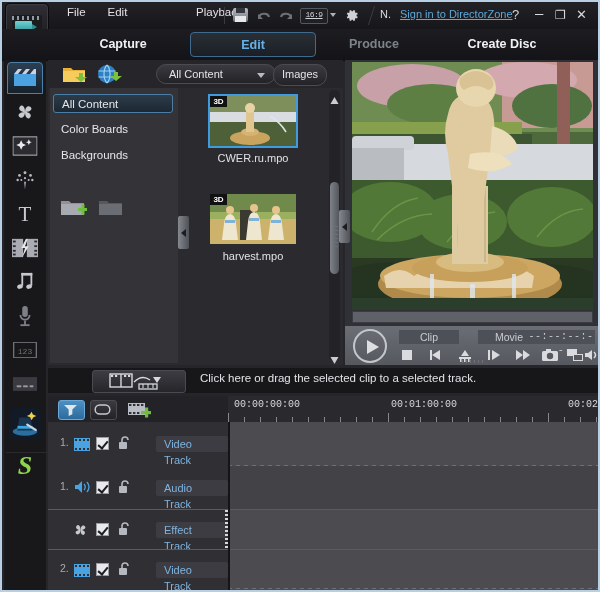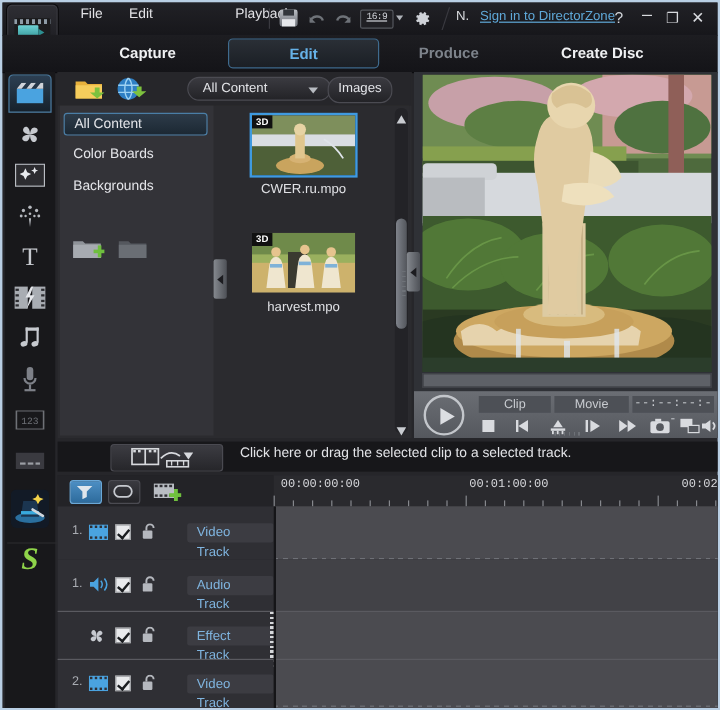--- a/index.html
+++ b/index.html
@@ -547,21 +547,21 @@
         <rect x="0" y="236" width="241" height="12" fill="#2b3d2b"></rect>
       </svg>
     </div>
 
     <div class="pvbar"></div>
 
     <div class="ctrls">
       <div class="playbtn"></div>
 
       <div class="segbtn" style="left:54px;width:60px">Clip</div>
-      <div class="segbtn" style="left:117px;width:62px">Movie</div>
+      <div class="segbtn" style="left:133px;width:62px">Movie</div>
       <div class="tcode" style="left:182px;width:68px">--:--:--:--</div>
 
       <div class="tbtn" style="left:53px">
         <svg width="18" height="14" viewBox="0 0 18 14">
             <rect x="4" y="2" width="10" height="10" fill="#d9dbdf"></rect>
           </svg>
       </div>
       <div class="tbtn" style="left:82px">
         <svg width="18" height="14" viewBox="0 0 18 14">
             <path d="M13 2 L5 7 L13 12z" fill="#d9dbdf"></path>

